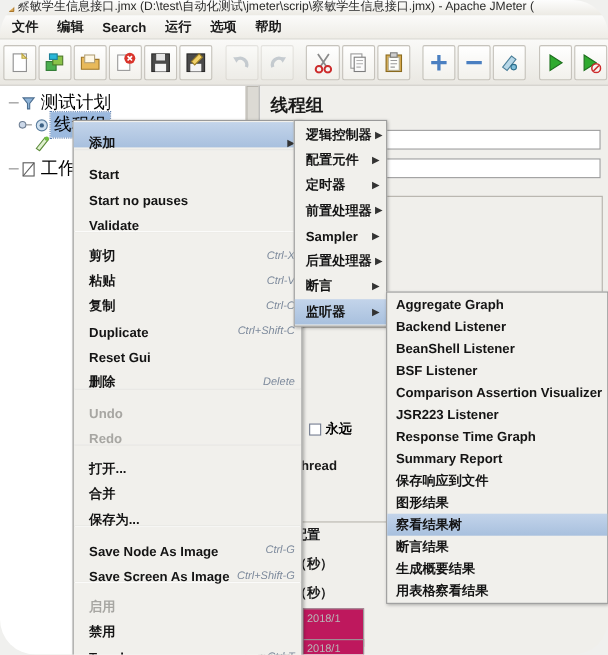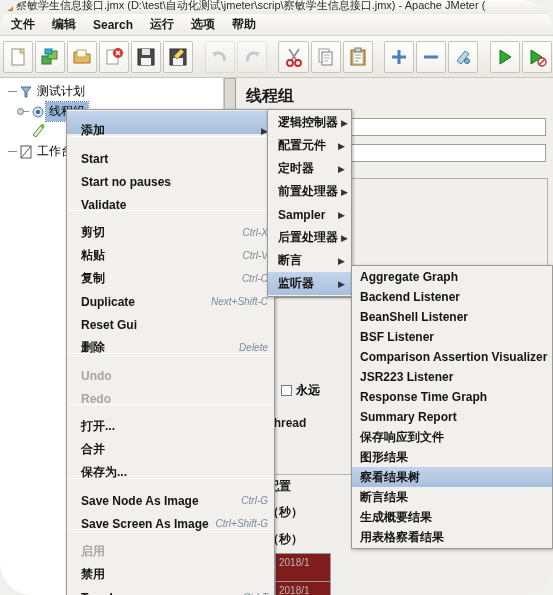--- a/index.html
+++ b/index.html
@@ -74,21 +74,21 @@
     position: absolute; left: 0; top: 78px; width: 236px; height: 517px;
     background: #ffffff;
     border-right: 1px solid #9a9a9a;
     overflow: hidden;
   }
   .treepanel .scrollcol {
     position: absolute; right: 0; top: 0; width: 12px; height: 100%;
     background: #f3f2ee; border-left: 1px solid #d0cdc6;
   }
   .tnode { position: absolute; display: flex; align-items: center; white-space: nowrap; }
-  .tnode .tlabel { font-size: 12px; color: #000; padding: 1px 3px; }
+  .tnode .tlabel { font-size: 16px; color: #000; padding: 1px 3px; }
   .tnode .tlabel.sel { background: #9cbadf; outline: 1px dotted #5d7fae; }
   .thandle { width: 14px; height: 14px; position: relative; }
   .thandle::before {
     content: ""; position: absolute; left: 4px; top: 6px; width: 9px; height: 1px;
     background: #8b8b8b;
   }
   .tknob {
     position: absolute; left: 1px; top: 3px; width: 7px; height: 7px;
     border: 1px solid #6f7f94; border-radius: 50%; background: #ccd8e8;
   }
@@ -128,21 +128,21 @@
   }
   .radio-dot.on::after {
     content: ""; position: absolute; left: 2px; top: 2px;
     width: 5px; height: 5px; border-radius: 50%; background: #2b2b2b;
   }
   .cbox {
     width: 11px; height: 11px; border: 1px solid #70798c;
     background: #fff; margin-right: 4px;
   }
   .rp-input {
-    position: absolute; height: 35px; background: #7f1d1d;
+    position: absolute; height: 35px; background: #be185d;
     border: 1px solid #9b9b9b; font-size: 10px; color: #b8b8b8;
     padding: 1px 3px; line-height: 15px; white-space: nowrap; overflow: hidden;
   }
   .rp-hsep { position: absolute; height: 1px; background: #b8b5ae; }
 
   
   .menu {
     position: absolute;
     background: #f1f0ec;
     border: 1px solid #9a9a9a;
@@ -429,21 +429,21 @@
     <div class="mrow">
       <span>粘贴</span>
       <span class="acc">Ctrl-V</span>
     </div>
     <div class="mrow">
       <span>复制</span>
       <span class="acc">Ctrl-C</span>
     </div>
     <div class="mrow">
       <span>Duplicate</span>
-      <span class="acc">Next+Shift-C</span>
+      <span class="acc">Ctrl+Shift-C</span>
     </div>
     <div class="mrow">
       <span>Reset Gui</span>
     </div>
     <div class="mrow">
       <span>删除</span>
       <span class="acc">Delete</span>
     </div>
     <div class="msep"></div>
 

